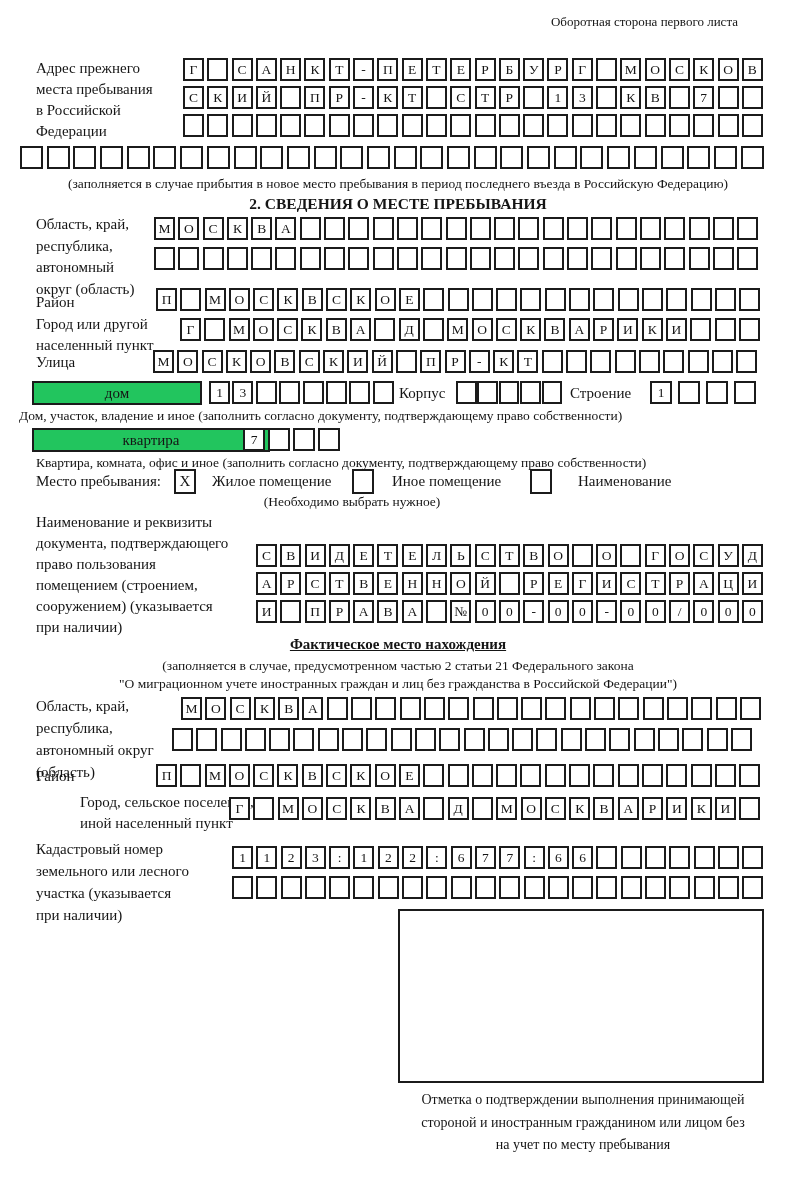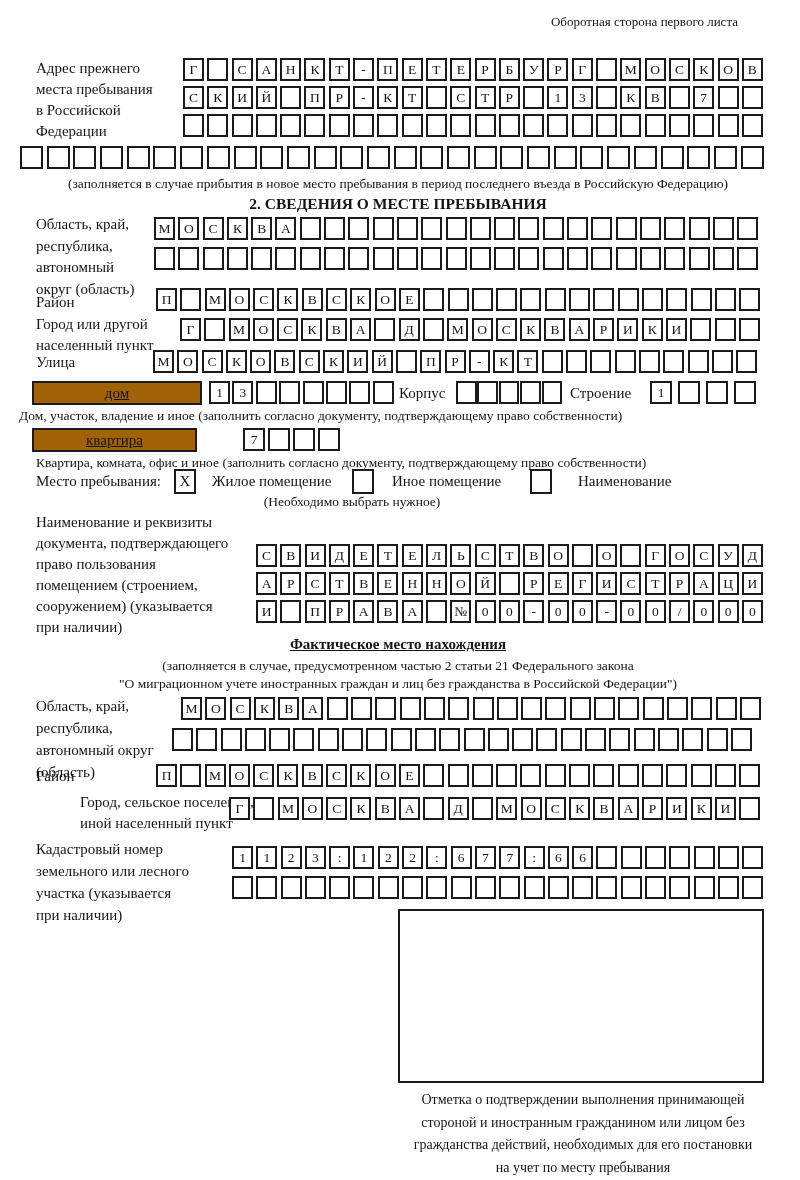--- a/index.html
+++ b/index.html
@@ -13,22 +13,22 @@
   .title{font-weight:bold;font-size:15.5px;white-space:nowrap;}
   .boxrow{position:absolute;display:flex;}
   .cell{box-sizing:border-box;width:21px;height:23px;border:2px solid #1b1b1b;margin-right:3.3px;
         display:inline-flex;align-items:center;justify-content:center;
         font-size:13.5px;line-height:1;background:#fff;}
   .w28 .cell{width:23px;margin-right:3.7px;}
   .tight .cell{margin-right:2.4px;}
   .vtight .cell{width:20.5px;margin-right:0.9px;}
   .loose .cell{width:22px;margin-right:6px;}
   .flat .cell{width:22px;margin-right:3px;}
-  .widebox{position:absolute;box-sizing:border-box;border:2px solid #1b1b1b;background:#a16207;
-           display:flex;align-items:center;justify-content:center;font-size:15px;text-decoration:underline;}
+  .widebox{position:absolute;box-sizing:border-box;border:2px solid #1b1b1b;background:#22c55e;
+           display:flex;align-items:center;justify-content:center;font-size:15px;}
   .chk{position:absolute;box-sizing:border-box;width:22px;height:25px;border:2px solid #1b1b1b;
        display:flex;align-items:center;justify-content:center;font-size:15px;background:#fff;}
   .stamp-box{position:absolute;box-sizing:border-box;border:2.5px solid #1b1b1b;background:#fff;}
   .stamp-note{font-size:14px;line-height:22.5px;text-align:center;}
 </style>
 </head>
 <body>
 
 <div class="page">
 
@@ -323,21 +323,21 @@
     </div>
   <div class="abs lbl" style="left:570px;top:383px;">Строение</div>
   <div class="boxrow loose" style="left:650px;top:381px;">
       <span class="cell">1</span>
       <span class="cell"></span>
       <span class="cell"></span>
       <span class="cell"></span>
     </div>
   <div class="abs note" style="left:19px;top:408px;">Дом, участок, владение и иное (заполнить согласно документу, подтверждающему право собственности)</div>
 
-  <div class="widebox" style="left:32px;top:428px;width:165px;height:24px;">квартира</div>
+  <div class="widebox" style="left:32px;top:428px;width:238px;height:24px;">квартира</div>
   <div class="boxrow flat" style="left:243px;top:428px;">
       <span class="cell">7</span>
       <span class="cell"></span>
       <span class="cell"></span>
       <span class="cell"></span>
     </div>
   <div class="abs note" style="left:36px;top:455px;">Квартира, комната, офис и иное (заполнить согласно документу, подтверждающему право собственности)</div>
 
   <div class="abs lbl" style="left:36px;top:471px;">Место пребывания:</div>
   <div class="chk" style="left:174px;top:469px;">X</div>
@@ -599,17 +599,16 @@
       <span class="cell"></span>
       <span class="cell"></span>
       <span class="cell"></span>
       <span class="cell"></span>
     </div>
 
   <div class="stamp-box" style="left:398px;top:909px;width:366px;height:174px;"></div>
   <div class="abs stamp-note lines" style="left:385px;top:1089px;width:396px;">
     <div>Отметка о подтверждении выполнения принимающей</div>
     <div>стороной и иностранным гражданином или лицом без</div>
-    <div>гражданства действий, необходимых для его постановки</div>
     <div>на учет по месту пребывания</div>
   </div>
 
 </div>
 
 </body></html>

